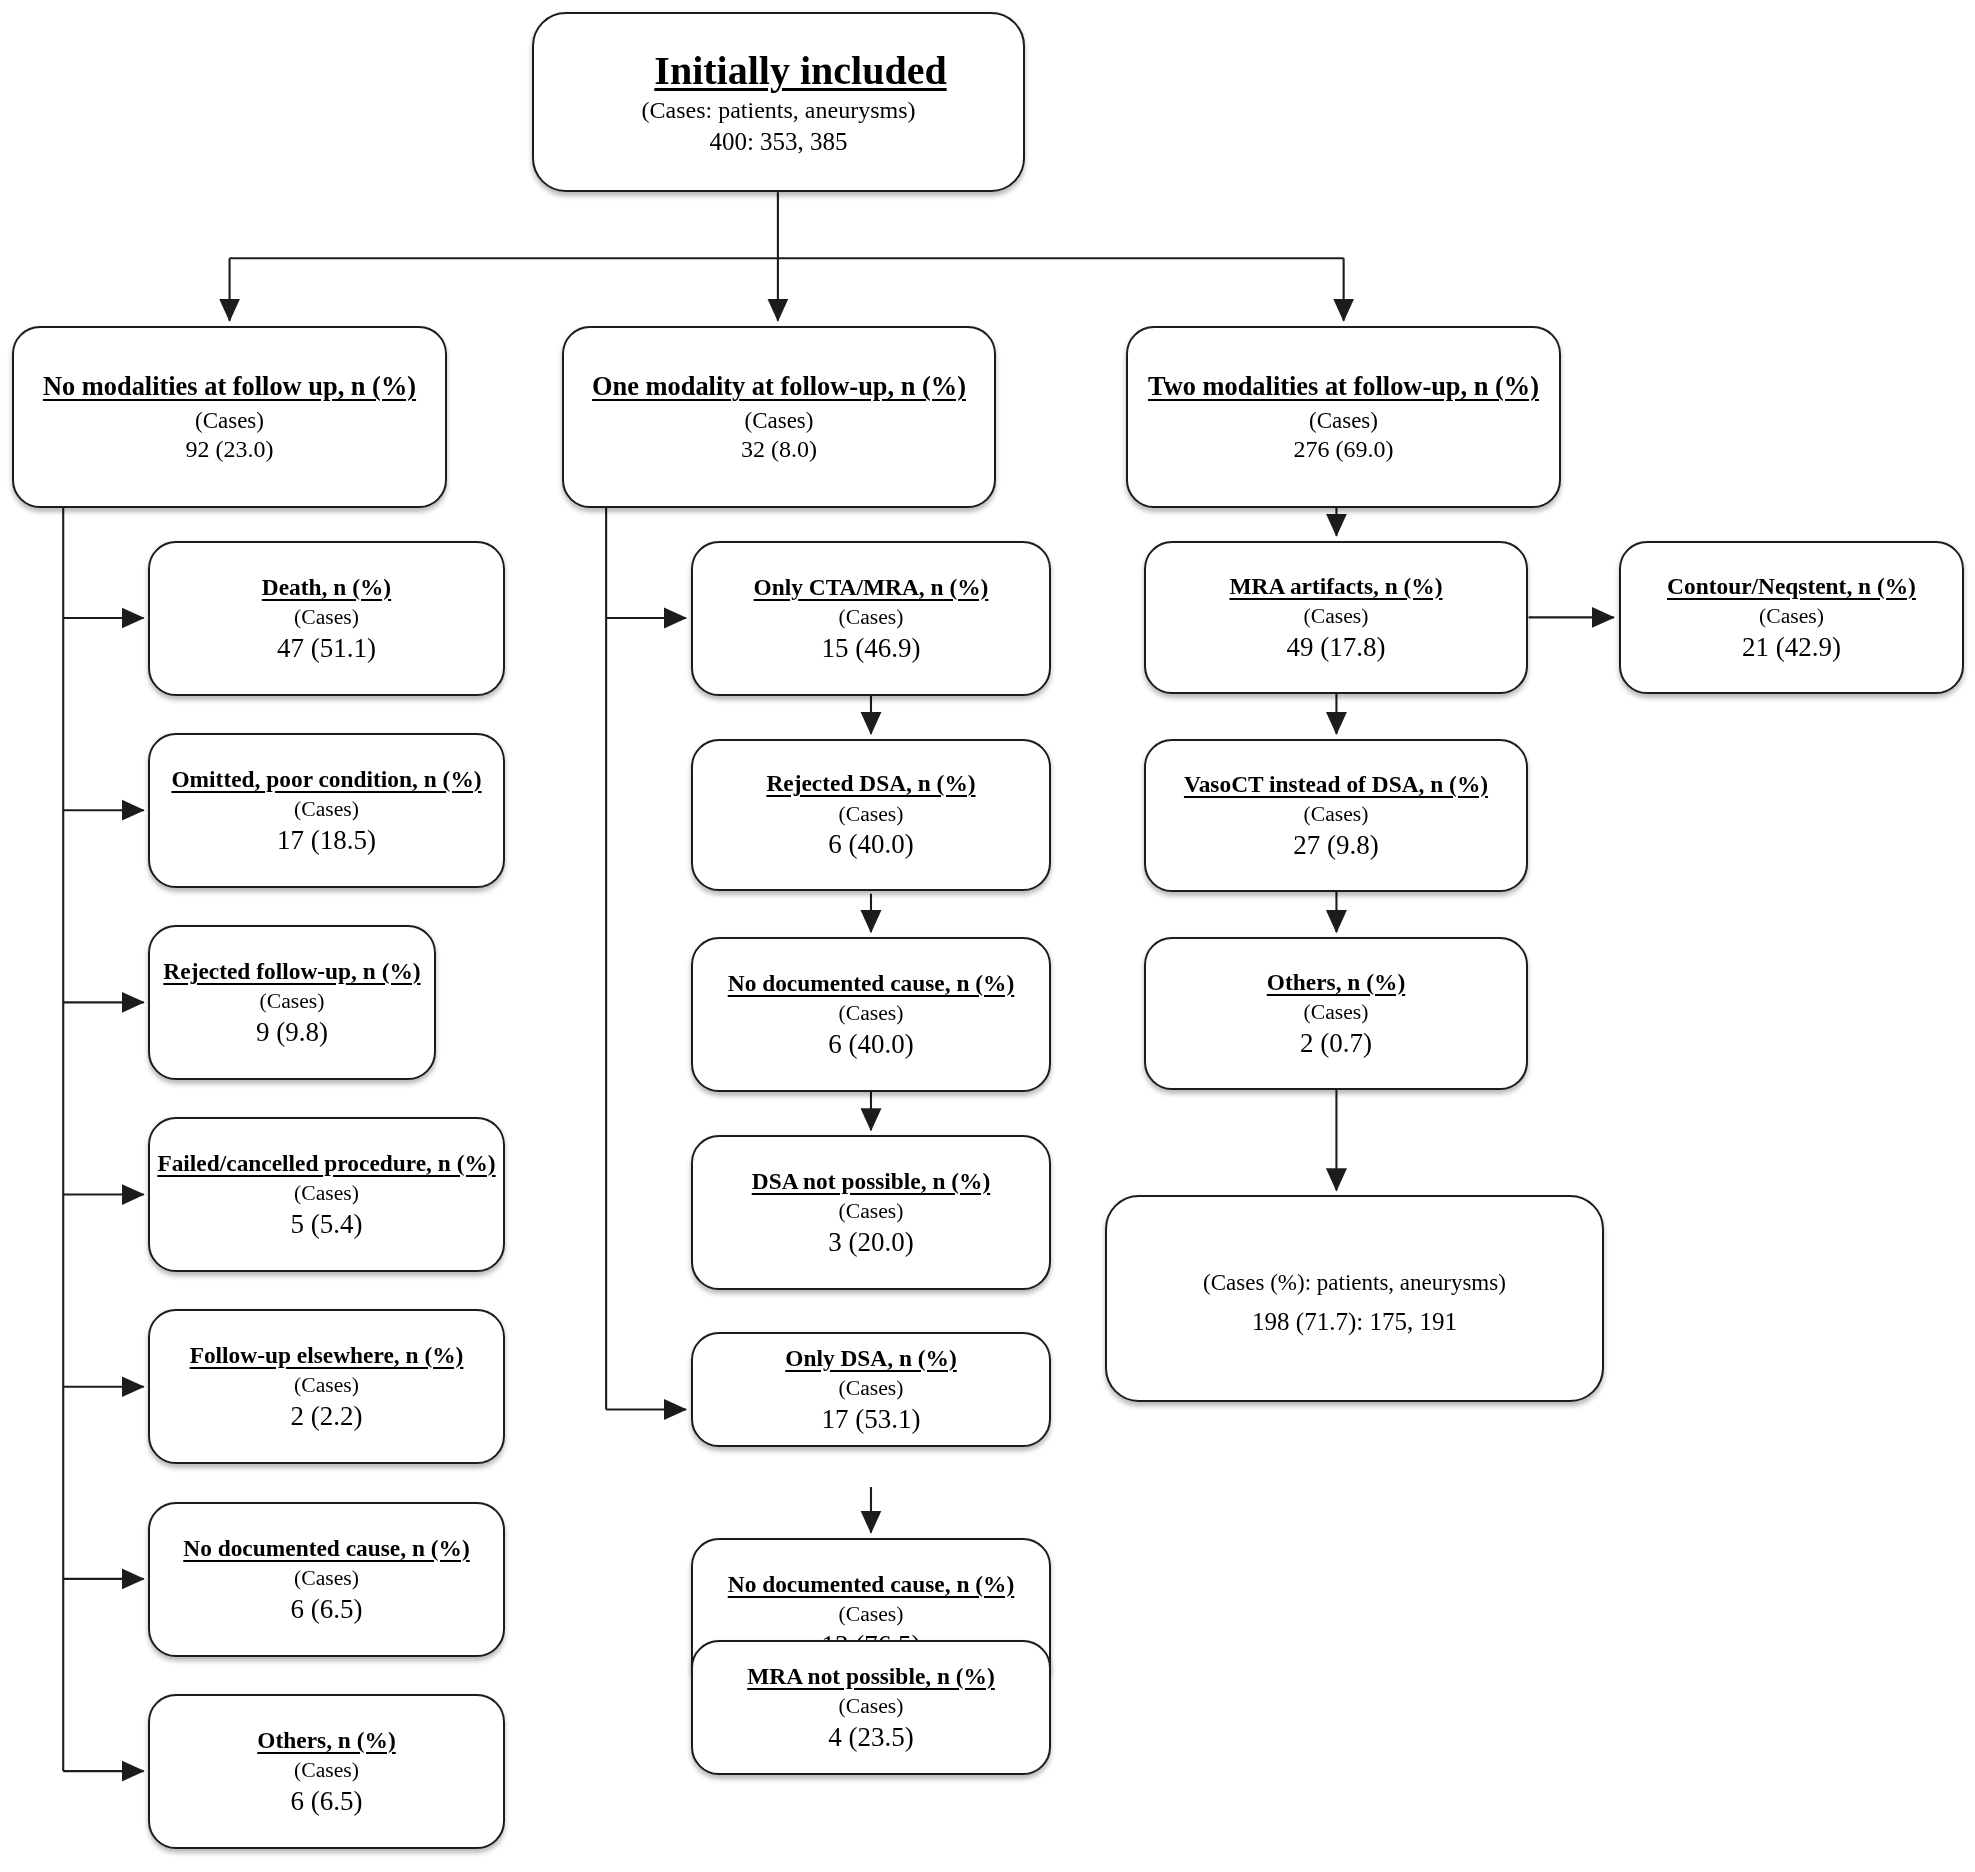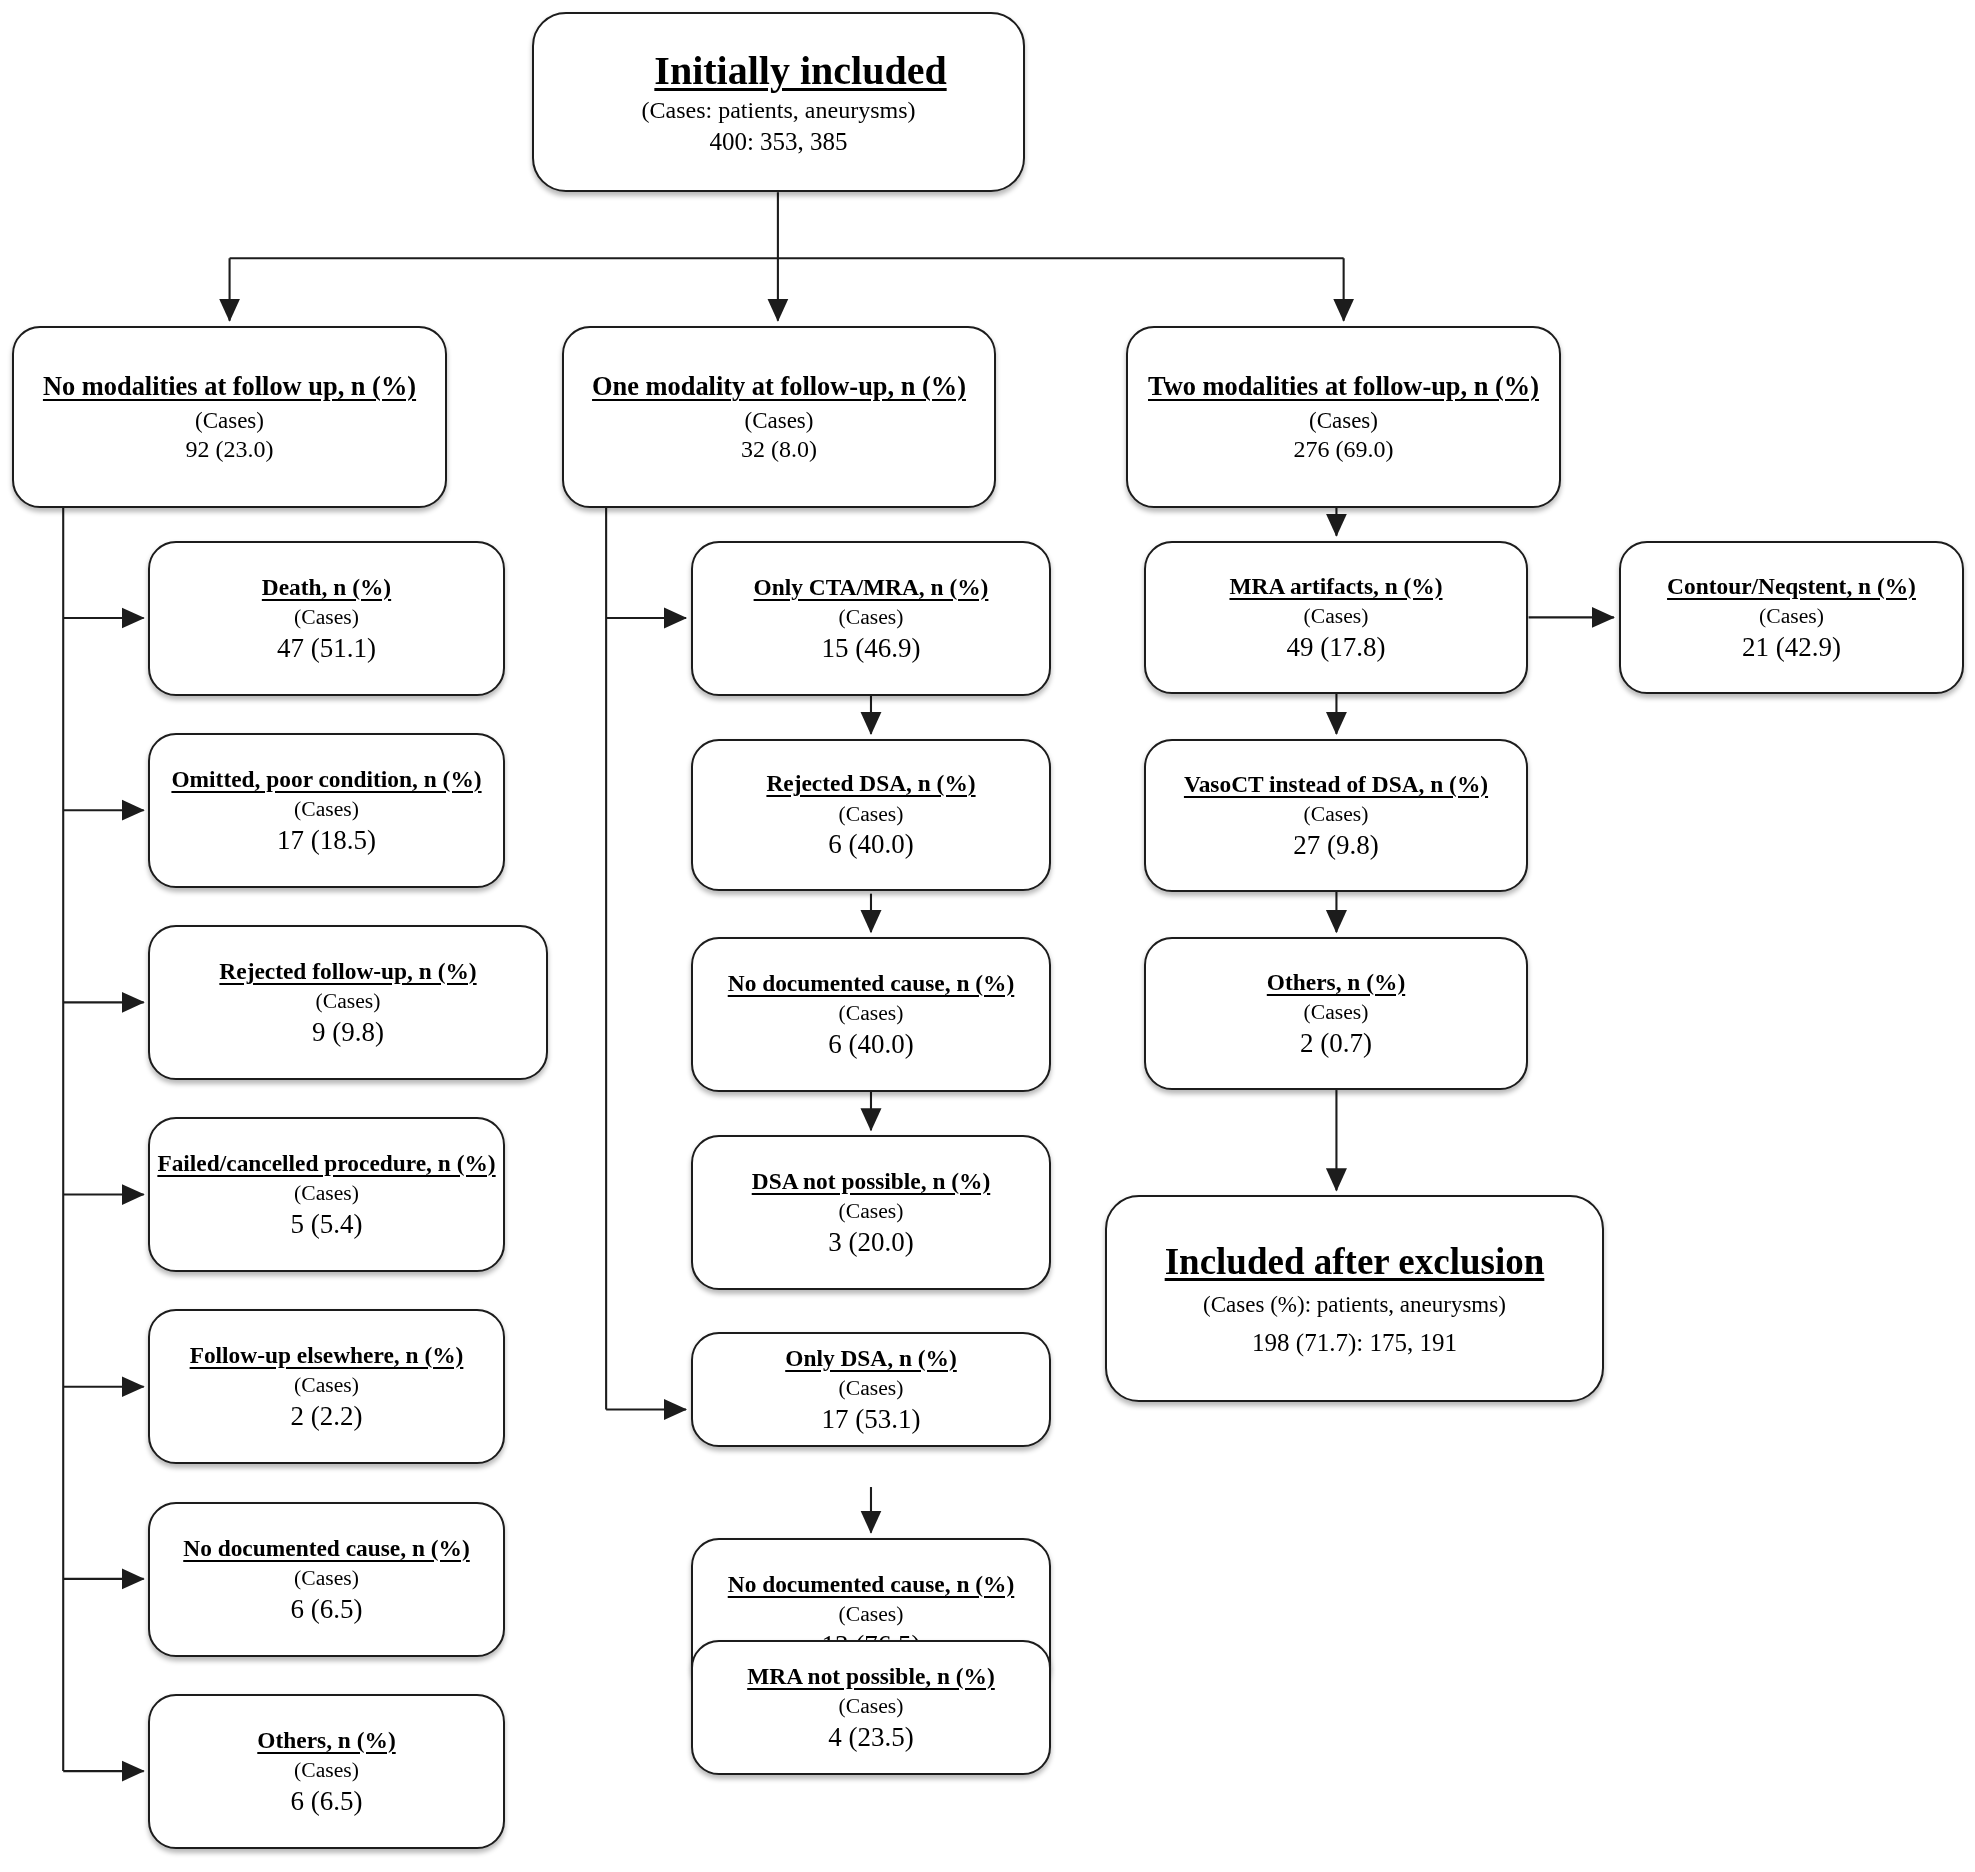--- a/index.html
+++ b/index.html
@@ -132,21 +132,21 @@
     <div class="s">(Cases)</div>
     <div class="v">47 (51.1)</div>
   </div>
 
   <div class="node" style="left:148px; top:733px; width:357px; height:155px">
     <div class="t">Omitted, poor condition, n (%)</div>
     <div class="s">(Cases)</div>
     <div class="v">17 (18.5)</div>
   </div>
 
-  <div class="node" style="left:148px; top:925px; width:400px; height:155px">
+  <div class="node" style="left:148px; top:925px; width:288px; height:155px">
     <div class="t">Rejected follow-up, n (%)</div>
     <div class="s">(Cases)</div>
     <div class="v">9 (9.8)</div>
   </div>
 
   <div class="node" style="left:148px; top:1117px; width:357px; height:155px">
     <div class="t">Failed/cancelled procedure, n (%)</div>
     <div class="s">(Cases)</div>
     <div class="v">5 (5.4)</div>
   </div>
@@ -229,19 +229,18 @@
     <div class="v">27 (9.8)</div>
   </div>
 
   <div class="node" style="left:1144px; top:937px; width:384px; height:153px">
     <div class="t">Others, n (%)</div>
     <div class="s">(Cases)</div>
     <div class="v">2 (0.7)</div>
   </div>
 
   <div class="node final" style="left:1105px; top:1195px; width:499px; height:207px">
-    <div class="t">Included after exclusion</div>
     <div class="s">(Cases (%): patients, aneurysms)</div>
     <div class="v">198 (71.7): 175, 191</div>
   </div>
 
 </div>
 
 
 </body></html>

